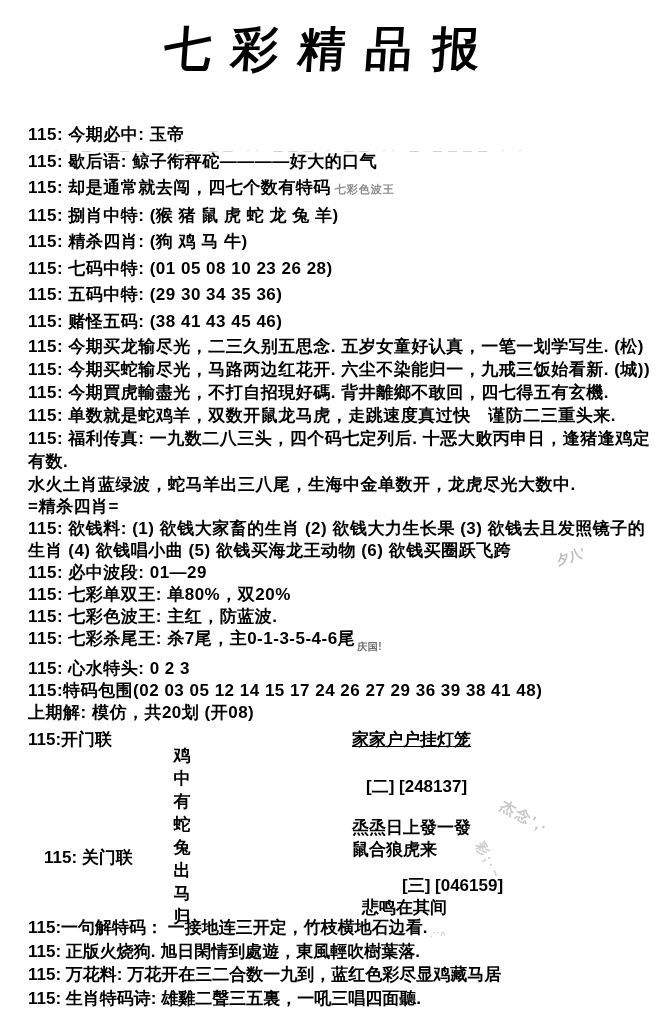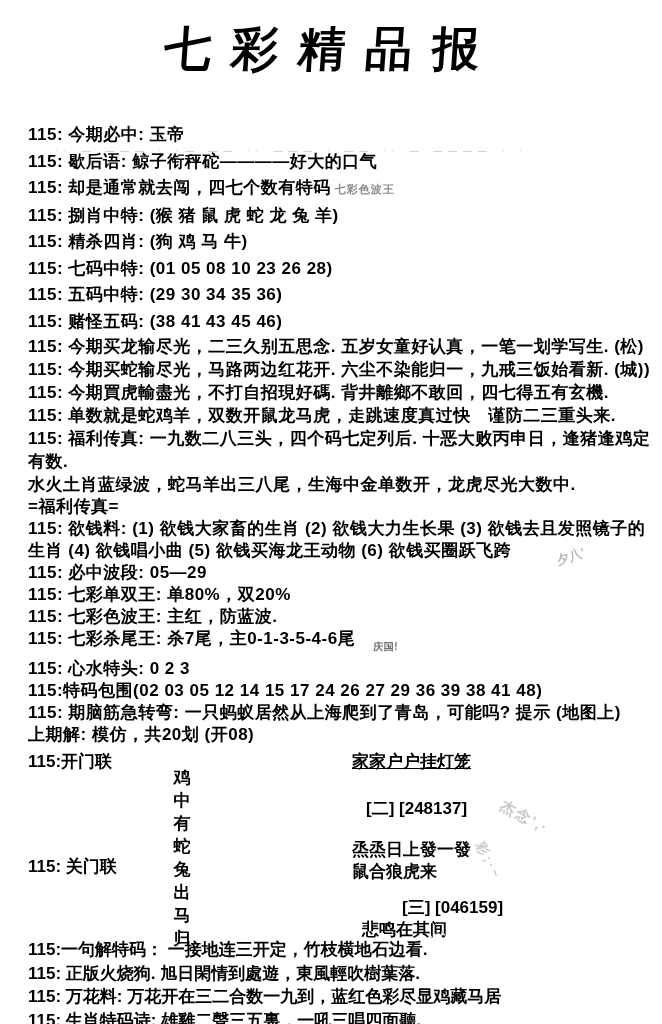--- a/index.html
+++ b/index.html
@@ -34,21 +34,21 @@
   .faint-note{
     color:#8a8a8a;
     font-size:11px;
     letter-spacing:1px;
     margin-left:4px;
   }
   .sub-note{
     color:#6f6f6f;
     font-size:10px;
     vertical-align:-6px;
-    margin-left:18px;
+    margin-left:2px;
   }
   .couplet{
     position:relative;
     height:192px;
     font-size:17px;
   }
   .couplet .lbl{position:absolute;left:28px;}
   .vertical{
     position:absolute;
     left:172px;
@@ -96,43 +96,42 @@
 <div class="content sec2">
   <div class="line">115: 今期买龙输尽光，二三久别五思念. 五岁女童好认真，一笔一划学写生. (松)</div>
   <div class="line">115: 今期买蛇输尽光，马路两边红花开. 六尘不染能归一，九戒三饭始看新. (城))</div>
   <div class="line">115: 今期買虎輸盡光，不打自招現好碼. 背井離鄉不敢回，四七得五有玄機.</div>
   <div class="line">115: 单数就是蛇鸡羊，双数开鼠龙马虎，走跳速度真过快　谨防二三重头来.</div>
   <div class="line">115: 福利传真: 一九数二八三头，四个码七定列后. 十恶大败丙申日，逢猪逢鸡定有数.</div>
   <div class="line">水火土肖蓝绿波，蛇马羊出三八尾，生海中金单数开，龙虎尽光大数中.</div>
 </div>
 
 <div class="content sec3">
-  <div class="line">=福利传真=</div>
+  <div class="line">=精杀四肖=</div>
   <div class="line">115: 欲钱料: (1) 欲钱大家畜的生肖 (2) 欲钱大力生长果 (3) 欲钱去且发照镜子的生肖 (4) 欲钱唱小曲 (5) 欲钱买海龙王动物 (6) 欲钱买圈跃飞跨</div>
-  <div class="line">115: 必中波段: 05—29</div>
+  <div class="line">115: 必中波段: 01—29</div>
   <div class="line">115: 七彩单双王: 单80%，双20%</div>
   <div class="line">115: 七彩色波王: 主红，防蓝波.</div>
   <div class="line"><span>115: 七彩杀尾王: 杀7尾，主0-1-3-5-4-6尾</span><span class="sub-note">庆国!</span></div>
   <div class="line">115: 心水特头: 0 2 3</div>
   <div class="line">115:特码包围(02 03 05 12 14 15 17 24 26 27 29 36 39 38 41 48)</div>
-  <div class="line">115: 期脑筋急转弯: 一只蚂蚁居然从上海爬到了青岛，可能吗? 提示 (地图上)</div>
   <div class="line">上期解: 模仿，共20划 (开08)</div>
 </div>
 
 <div class="couplet">
   <div class="lbl" style="top:4px;">115:开门联</div>
   <div class="vertical" style="top:20px;">鸡
 中
 有
 蛇</div>
   <div class="c-right" style="top:4px;text-decoration:underline;">家家户户挂灯笼</div>
   <div class="bracket" style="left:366px;top:51px;">[二] [248137]</div>
   <div class="c-right" style="top:92px;">烝烝日上發一發</div>
 
-  <div class="lbl" style="top:109px;">115: 关门联</div>
+  <div class="lbl" style="top:122px;margin-left:16px;">115: 关门联</div>
   <div class="vertical" style="top:112px;">兔
 出
 马
 归</div>
   <div class="c-right" style="top:114px;">鼠合狼虎来</div>
   <div class="bracket" style="left:378px;top:150px;margin-left:24px;">[三] [046159]</div>
   <div class="c-right" style="left:362px;top:172px;">悲鸣在其间</div>
 </div>
 
 <div class="bottom">

